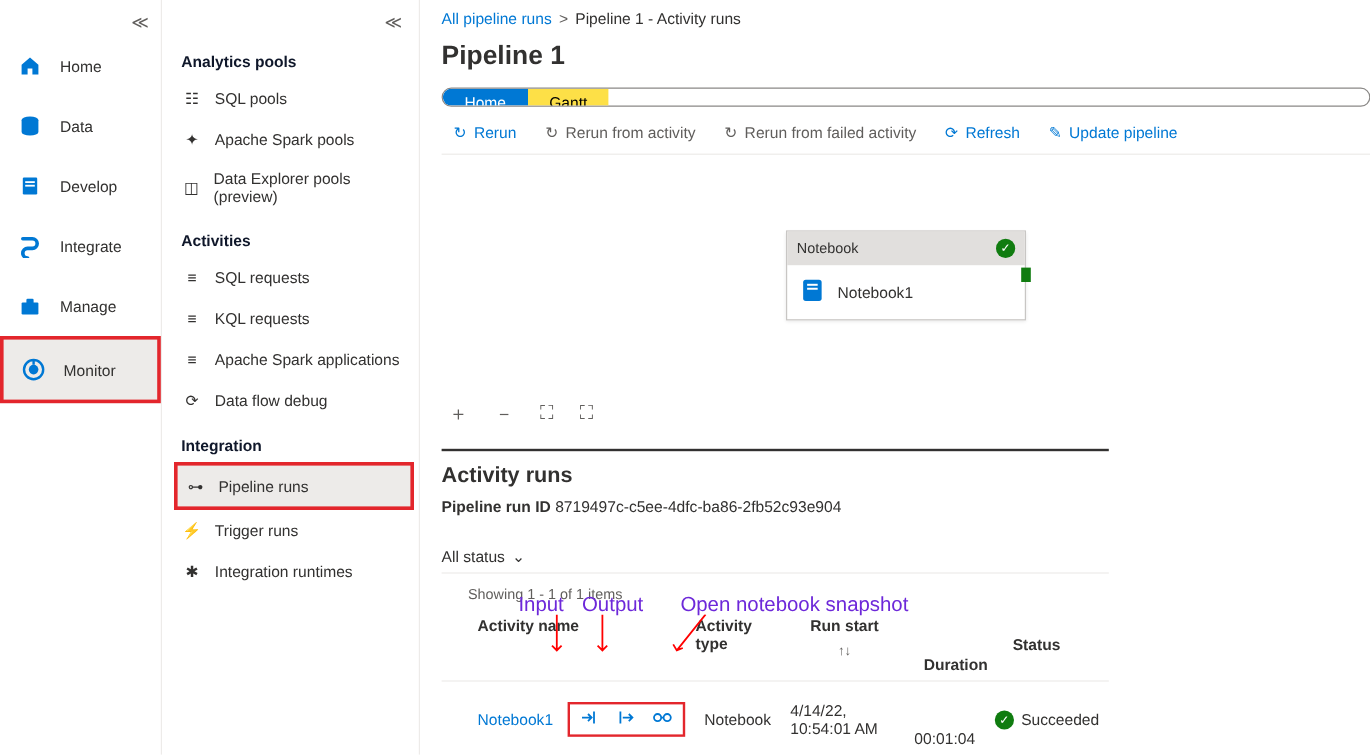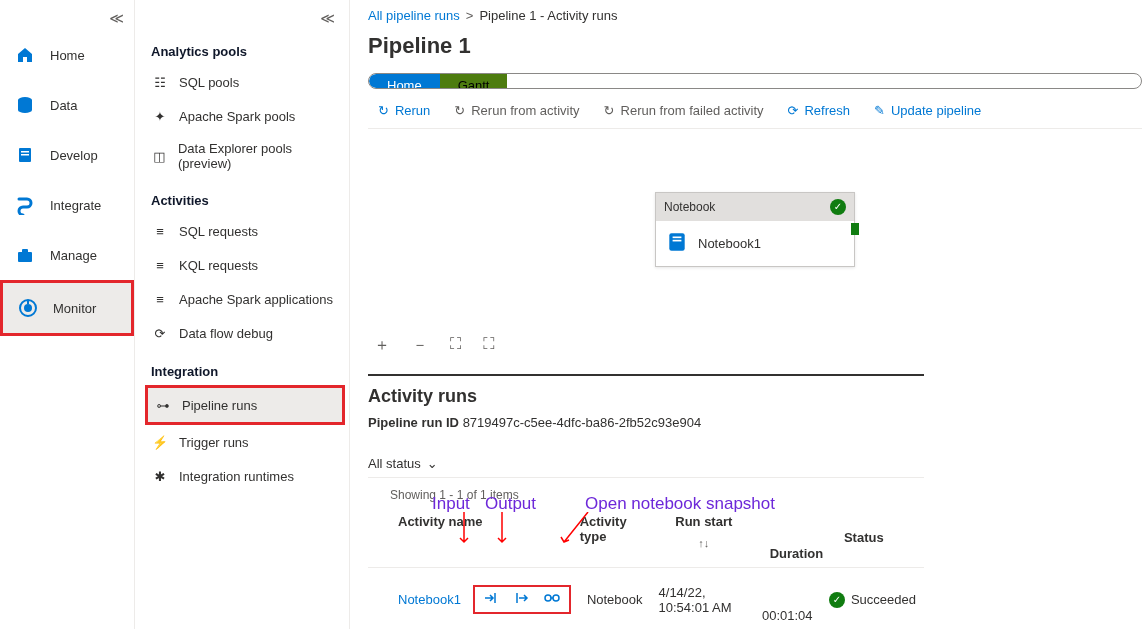--- a/index.html
+++ b/index.html
@@ -22,21 +22,21 @@
     .sub-icon { width: 18px; height: 18px; display: flex; align-items: center; justify-content: center; color: #323130; }
     
     
     .main { flex: 1; display: flex; flex-direction: column; padding: 4px 0 0 18px; overflow: hidden; }
     .breadcrumb { font-size: 13px; padding: 4px 0 10px 0; display: flex; gap: 6px; align-items: center; }
     .breadcrumb a { color: #0078d4; text-decoration: none; }
     .breadcrumb .sep { color: #605e5c; }
     .page-title { font-size: 22px; font-weight: 600; padding: 0 0 14px 0; }
     
     .segmented { display: inline-flex; border: 1px solid #8a8886; border-radius: 14px; overflow: hidden; margin-bottom: 14px; }
-    .seg-btn { padding: 4px 18px; font-size: 13px; cursor: pointer; background: #4d7c0f; border: none; }
+    .seg-btn { padding: 4px 18px; font-size: 13px; cursor: pointer; background: #fde047; border: none; }
     .seg-btn.active { background: #0078d4; color: #fff; border-radius: 14px 0 0 14px; }
     
     .cmdbar { display: flex; gap: 24px; padding: 0 0 10px 10px; border-bottom: 1px solid #edebe9; }
     .cmd { display: flex; align-items: center; gap: 6px; color: #605e5c; font-size: 13px; cursor: pointer; }
     .cmd.enabled { color: #0078d4; }
     
     .canvas { position: relative; flex: 0 0 200px; display: flex; align-items: center; justify-content: center; }
     .notebook-card { width: 200px; border: 1px solid #c8c6c4; background: #fff; box-shadow: 0 1px 3px rgba(0,0,0,0.1); }
     .card-head { background: #e1dfdd; padding: 6px 8px; display: flex; justify-content: space-between; align-items: center; font-size: 12px; }
     .card-body { padding: 10px; display: flex; align-items: center; gap: 10px; font-size: 13px; }
@@ -297,21 +297,21 @@
       <div class="td col-start">4/14/22, 10:54:01 AM</div>
       <div class="td col-dur">00:01:04</div>
       <div class="td col-status">
         <span class="check-circle">✓</span>
         <span>Succeeded</span>
       </div>
     </div>
 
     <div class="annot" style="left:64px; top:118px;">Input</div>
     <div class="annot" style="left:117px; top:118px;">Output</div>
-    <div class="annot" style="left:199px; top:118px;margin-left:18px;">Open notebook snapshot</div>
+    <div class="annot" style="left:199px; top:118px;">Open notebook snapshot</div>
     <svg class="annot-arrow" style="left:90px; top:136px;" width="20" height="36">
         <path d="M6 0 L6 30 M2 26 L6 30 L10 26" stroke="#ff0000" stroke-width="1.5" fill="none"></path>
       </svg>
     <svg class="annot-arrow" style="left:128px; top:136px;" width="20" height="36">
         <path d="M6 0 L6 30 M2 26 L6 30 L10 26" stroke="#ff0000" stroke-width="1.5" fill="none"></path>
       </svg>
     <svg class="annot-arrow" style="left:190px; top:136px;" width="40" height="36">
         <path d="M30 0 L6 30 M3 25 L6 30 L11 28" stroke="#ff0000" stroke-width="1.5" fill="none"></path>
       </svg>
   </div>

